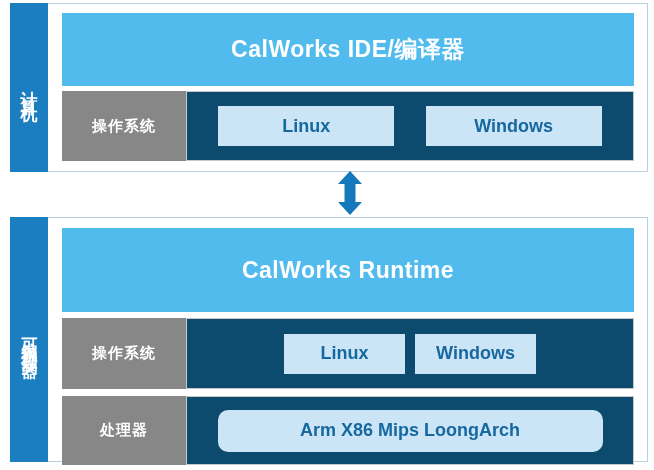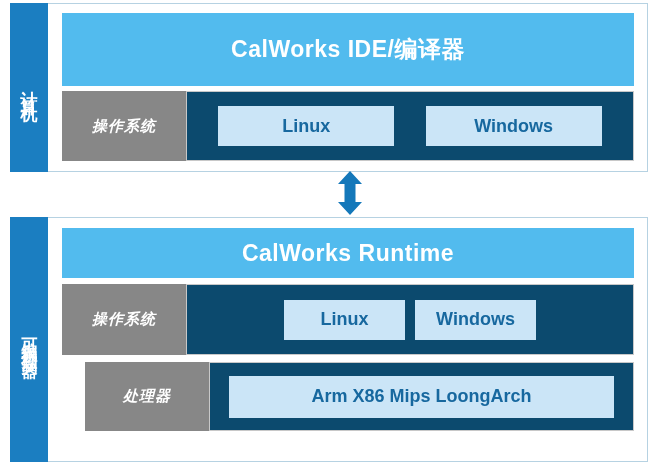--- a/index.html
+++ b/index.html
@@ -58,39 +58,38 @@
     background: var(--header-blue);
     display: flex;
     align-items: center;
     justify-content: center;
     color: #ffffff;
     font-size: 23px;
     font-weight: bold;
     letter-spacing: 0.5px;
   }
   .computer .band-header { margin-top: 9px; height: 73px; }
-  .controller .band-header { margin-top: 10px; height: 50px; }
+  .controller .band-header { margin-top: 10px; height: 84px; }
 
   .row { display: flex; align-items: stretch; }
   .computer .row.os { margin-top: 5px; height: 70px; }
   .controller .row.os { margin-top: 6px; height: 71px; }
-  .controller .row.cpu { margin-top: 7px; height: 69px; margin-left: 23px; }
+  .controller .row.cpu { margin-top: 7px; height: 69px; }
 
   .row-label {
     width: 124px;
     flex: 0 0 124px;
     background: var(--label-gray);
     color: #ffffff;
     font-size: 15px;
     font-weight: bold;
     display: flex;
     align-items: center;
     justify-content: center;
     letter-spacing: 1px;
-    font-style: italic;
   }
   .row-items {
     flex: 1;
     border: 1px solid var(--row-border);
     background: #0c4a6e;
     display: flex;
     align-items: center;
   }
   .row-items.spread { justify-content: space-evenly; }
   .row-items.packed { justify-content: center; gap: 10px; }
@@ -99,21 +98,21 @@
     color: var(--item-text);
     font-weight: bold;
     font-size: 18px;
     height: 40px;
     display: flex;
     align-items: center;
     justify-content: center;
   }
   .chip.w-wide { width: 176px; }
   .chip.w-mid  { width: 121px; }
-  .chip.w-long { width: 385px; height: 42px; }
+  .chip.w-long { width: 385px; height: 42px; border-radius: 10px; }
 
   .flow-arrow {
     position: absolute;
     left: 337px; top: 171px;
     width: 26px; height: 44px;
     color: var(--arrow-blue);
   }
   .flow-arrow svg { display: block; width: 100%; height: 100%; }
 </style>
 </head>

